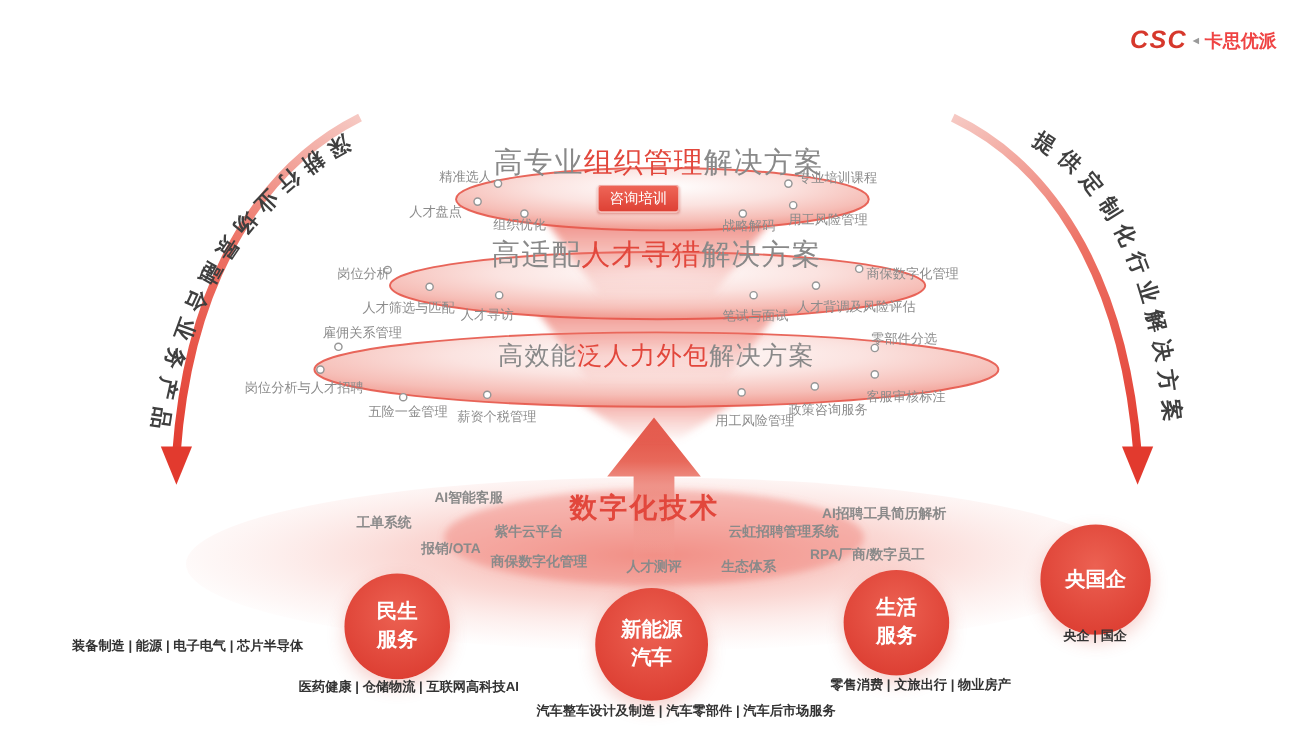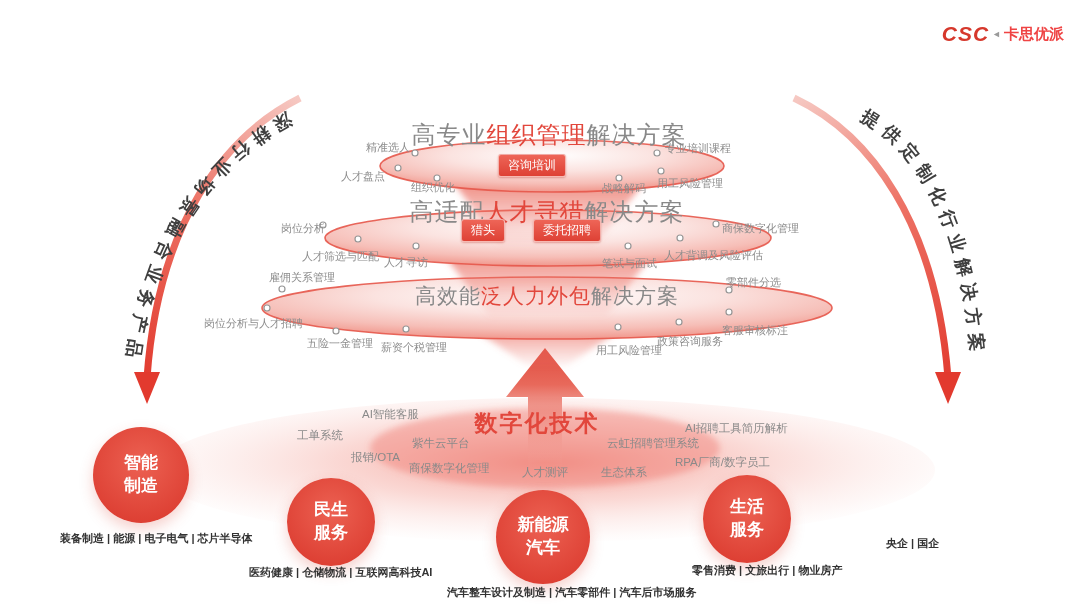--- a/index.html
+++ b/index.html
@@ -21,21 +21,21 @@
   .pill-row{position:absolute;display:flex;transform:translateX(-50%);}
   .pr1{left:532px;top:154px;}
   .pr2{left:531px;top:219px;gap:28px;}
   .pr3{left:508px;top:310px;gap:11px;}
   .pill{background:linear-gradient(180deg,#ee6557,#de4135);color:#fff;font-size:12px;
         padding:2px 9px;border-radius:3px;border:1px solid rgba(255,255,255,.55);
         box-shadow:0 1px 2px rgba(180,40,30,.35);white-space:nowrap;}
   .sat{position:absolute;font-size:11px;color:#8c8c8c;white-space:nowrap;}
   .digital{position:absolute;left:537px;top:408px;transform:translateX(-50%);
            font-size:23px;font-weight:700;color:#e2473c;letter-spacing:2px;white-space:nowrap;}
-  .tech{position:absolute;font-size:11.5px;color:#8a8a8a;white-space:nowrap;}
+  .tech{position:absolute;font-size:11.5px;color:#8a8a8a;white-space:nowrap;font-weight:bold;}
   .circle{position:absolute;border-radius:50%;
           background:radial-gradient(circle at 50% 38%,#ec6152,#dd3f33 78%);
           color:#fff;display:flex;flex-direction:column;align-items:center;justify-content:center;
           text-align:center;font-weight:700;font-size:17px;line-height:1.35;
           box-shadow:0 6px 14px rgba(220,70,55,.25);}
   .sub{position:absolute;font-size:11px;color:#333;font-weight:600;white-space:nowrap;}
   .arcTxt{font-size:18px;font-weight:600;fill:#3f3f3f;}
   .lsL{letter-spacing:8px;}
   .lsR{letter-spacing:7px;}
 </style>
@@ -140,24 +140,20 @@
   <div class="tier-title tt2">
     <span>高适配</span><span class="hl">人才寻猎</span><span>解决方案</span>
   </div>
   <div class="tier-title tt3">
     <span>高效能</span><span class="hl">泛人力外包</span><span>解决方案</span>
   </div>
 
   <div class="pill-row pr1">
     <span class="pill">咨询培训</span>
   </div>
-  <div class="pill-row pr2">
-    <span class="pill">猎头</span>
-    <span class="pill">委托招聘</span>
-  </div>
 
   <div class="sat" style="left:366px;top:140px">精准选人</div>
   <div class="sat" style="left:341px;top:169px">人才盘点</div>
   <div class="sat" style="left:411px;top:180px">组织优化</div>
   <div class="sat" style="left:602px;top:181px">战略解码</div>
   <div class="sat" style="left:657px;top:176px">用工风险管理</div>
   <div class="sat" style="left:665px;top:141px">专业培训课程</div>
 
   <div class="sat" style="left:281px;top:221px">岗位分析</div>
   <div class="sat" style="left:302px;top:249px">人才筛选与匹配</div>
@@ -180,36 +176,36 @@
   <div class="tech" style="left:297px;top:428px">工单系统</div>
   <div class="tech" style="left:412px;top:436px">紫牛云平台</div>
   <div class="tech" style="left:351px;top:450px">报销/OTA</div>
   <div class="tech" style="left:409px;top:461px">商保数字化管理</div>
   <div class="tech" style="left:522px;top:465px">人才测评</div>
   <div class="tech" style="left:601px;top:465px">生态体系</div>
   <div class="tech" style="left:607px;top:436px">云虹招聘管理系统</div>
   <div class="tech" style="left:675px;top:455px">RPA厂商/数字员工</div>
   <div class="tech" style="left:685px;top:421px">AI招聘工具简历解析</div>
 
-  <div class="circle" style="left:93px;top:427px;width:96px;height:96px">
-    <div>智能</div>
-    <div>制造</div>
-  </div>
   <div class="circle" style="left:287px;top:478px;width:88px;height:88px">
     <div>民生</div>
     <div>服务</div>
   </div>
   <div class="circle" style="left:496px;top:490px;width:94px;height:94px">
     <div>新能源</div>
     <div>汽车</div>
   </div>
   <div class="circle" style="left:703px;top:475px;width:88px;height:88px">
     <div>生活</div>
     <div>服务</div>
+  </div>
+  <div class="circle" style="left:867px;top:437px;width:92px;height:92px">
+    <div>央国企</div>
+    <div></div>
   </div>
 
   <div class="sub" style="left:60px;top:531px">装备制造 | 能源 | 电子电气 | 芯片半导体</div>
   <div class="sub" style="left:249px;top:565px">医药健康 | 仓储物流 | 互联网高科技AI</div>
   <div class="sub" style="left:447px;top:585px">汽车整车设计及制造 | 汽车零部件 | 汽车后市场服务</div>
   <div class="sub" style="left:692px;top:563px">零售消费 | 文旅出行 | 物业房产</div>
-  <div class="sub" style="left:886px;top:536px">央企 | 国企</div>
+  <div class="sub" style="left:886px;top:522px">央企 | 国企</div>
 
 </div>
 
 </body></html>

